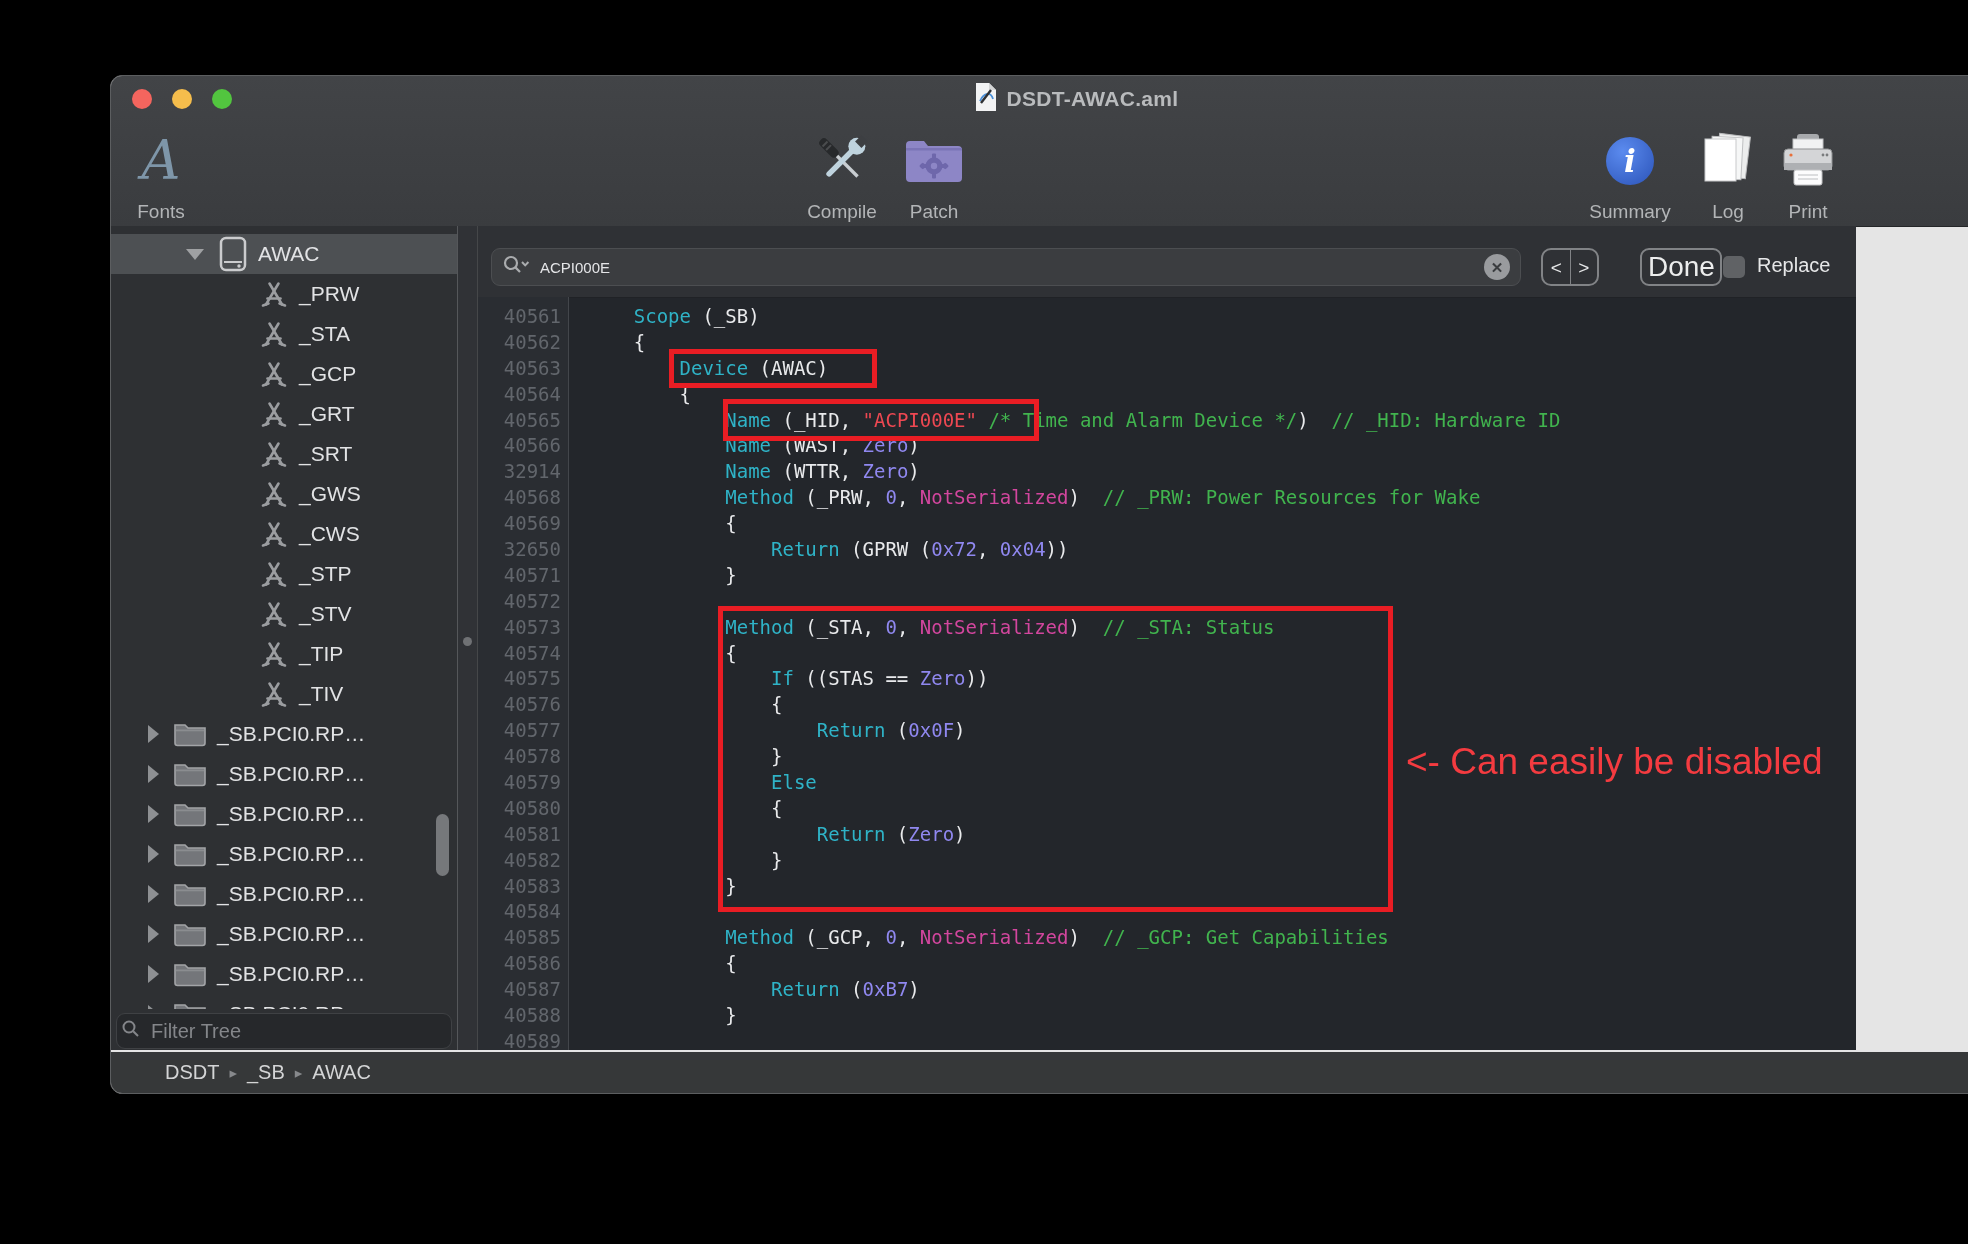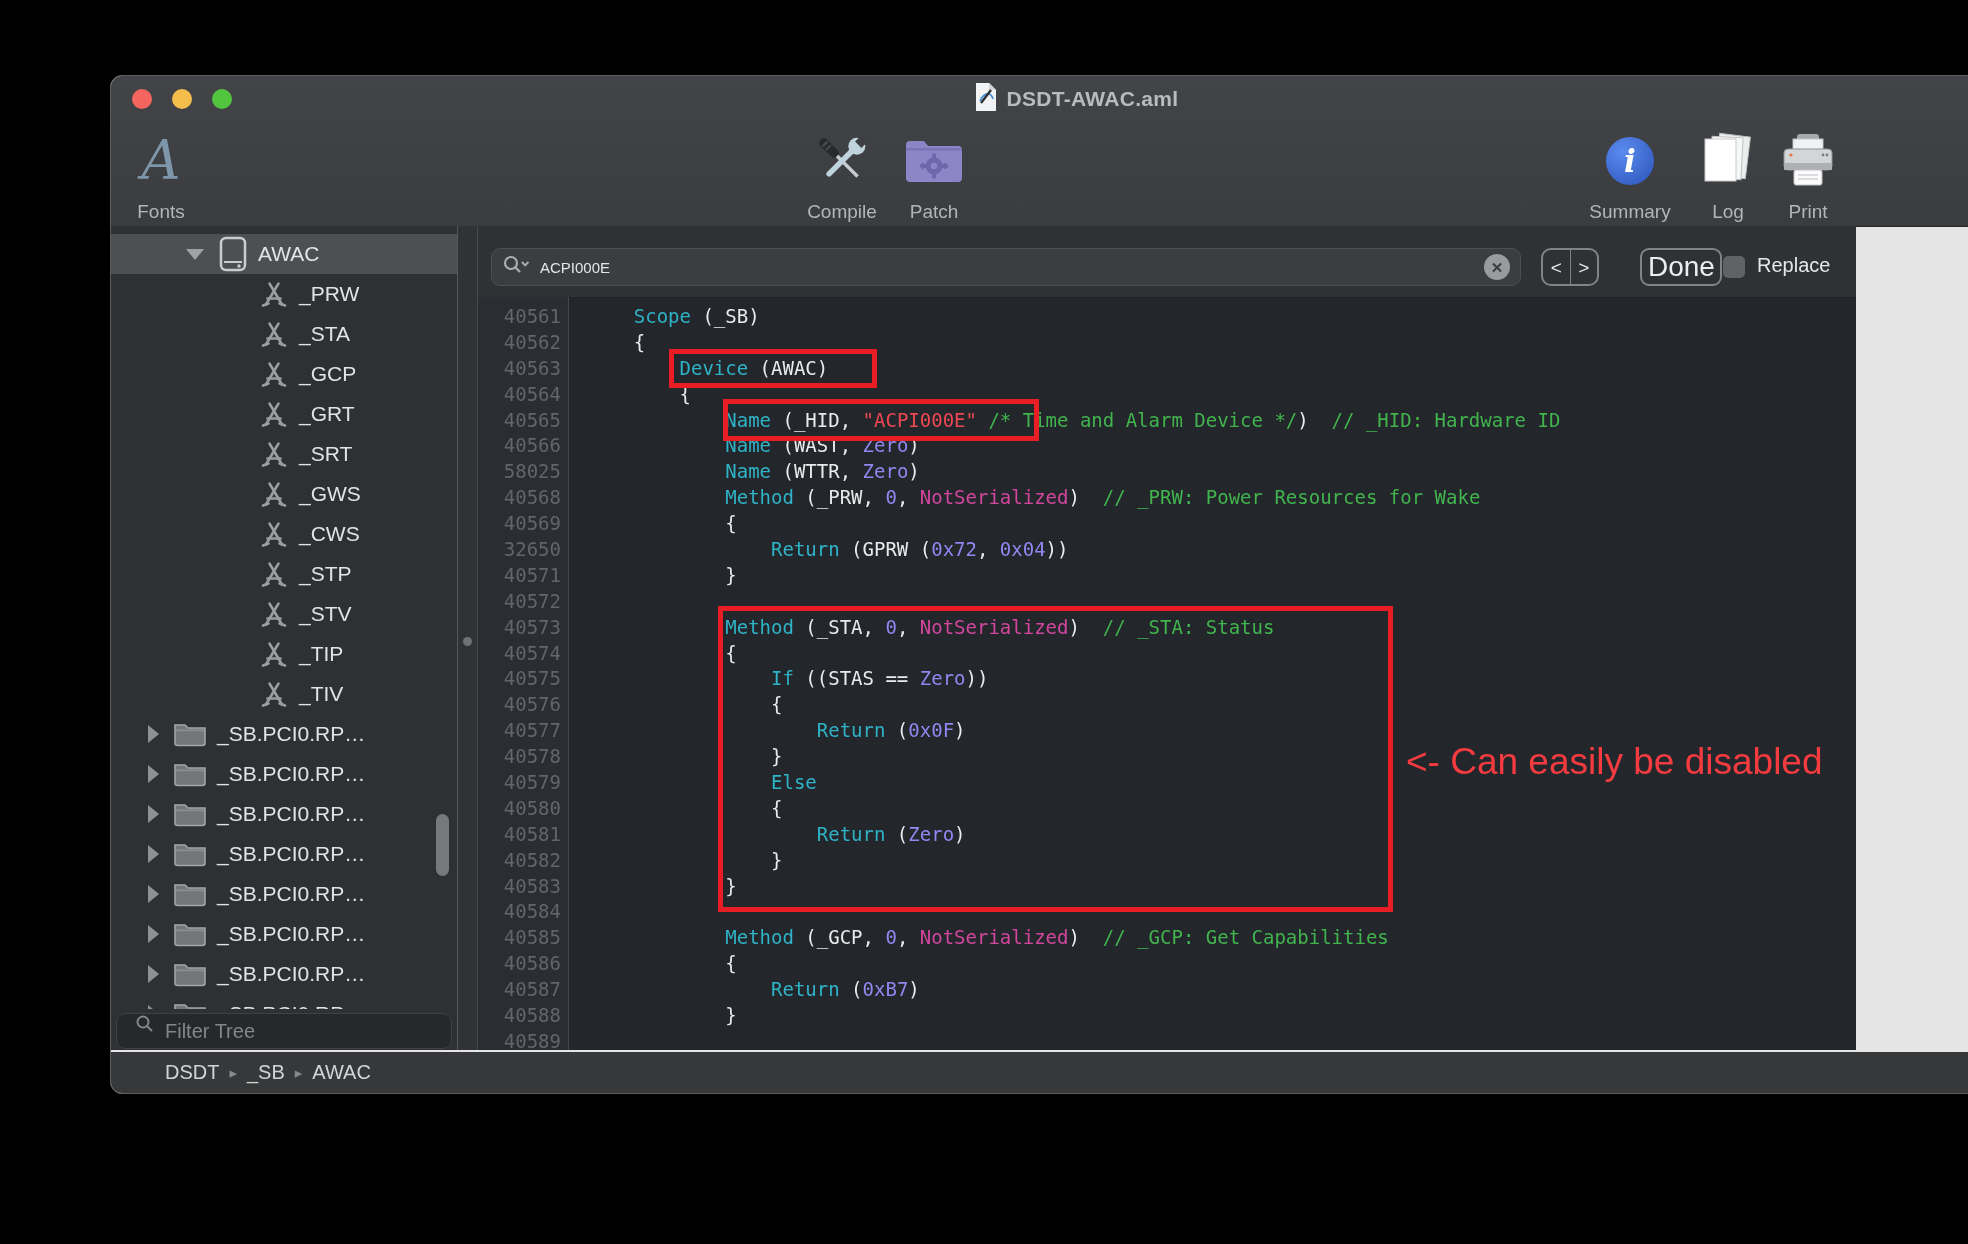--- a/index.html
+++ b/index.html
@@ -28,21 +28,21 @@
   .tree{position:absolute;left:0;top:0;width:100%;height:783px;overflow:hidden;padding-top:8px;box-sizing:border-box;}
   .tree-row{height:40px;display:flex;align-items:center;color:#e2e3e5;font-size:21px;}
   .tree-row.selected{background:#4d5053;}
   .tree-row .lbl{margin-left:10px;white-space:nowrap;}
   .tree-row.device{padding-left:75px;} .tree-row.method{padding-left:148px;} .tree-row.folder{padding-left:37px;}
   .tri-down{width:0;height:0;border-left:9px solid transparent;border-right:9px solid transparent;border-top:11px solid #9fa1a3;margin-right:14px;}
   .tri-right{width:0;height:0;border-top:9px solid transparent;border-bottom:9px solid transparent;border-left:11px solid #8e9093;margin-right:14px;}
   .node-icon{display:flex;align-items:center;justify-content:center;}
   .scroll-thumb{position:absolute;left:325px;top:588px;width:13px;height:62px;border-radius:7px;background:#76787b;}
   .filter-box{position:absolute;left:5px;top:787px;width:336px;height:36px;border-radius:9px;background:#26282b;
-              border:1px solid #3f4144;box-sizing:border-box;display:flex;padding:0 18px;gap:8px;}
+              border:1px solid #3f4144;box-sizing:border-box;display:flex;align-items:center;padding:0 4px;gap:8px;}
   .filter-box input{flex:1;background:transparent;border:none;outline:none;color:#d0d1d3;font-size:20px;font-family:"Liberation Sans",sans-serif;}
   .filter-box input::placeholder{color:#84868a;}
   .divider{position:absolute;left:346px;top:0;width:21px;height:827px;background:#303236;
            border-left:1px solid #55575a;border-right:1px solid #454749;box-sizing:border-box;}
   .divider .dot{position:absolute;left:5px;top:411px;width:9px;height:9px;border-radius:50%;background:#6f7174;}
   
   .editor{position:absolute;left:367px;top:0;width:1378px;height:827px;background:#23262b;overflow:hidden;}
   .findbar{position:absolute;left:0;top:0;right:0;height:71px;background:#2f3135;border-bottom:1px solid #202226;}
   .find-field{position:absolute;left:13px;top:22px;width:1030px;height:38px;background:#3b3d40;border:1px solid #4c4e51;
               border-radius:9px;box-sizing:border-box;display:flex;align-items:center;padding:0 10px;gap:8px;}
@@ -477,21 +477,21 @@
         </div>
 
         <div class="gutter-bg"></div>
         <div class="code" id="code">
             <div class="code-line"><span class="ln">40561</span><span class="ct">    <span class="tok-k">Scope</span><span class="tok-p"> (_SB)</span></span></div>
             <div class="code-line"><span class="ln">40562</span><span class="ct">    <span class="tok-p">{</span></span></div>
             <div class="code-line"><span class="ln">40563</span><span class="ct">        <span class="tok-k">Device</span><span class="tok-p"> (AWAC)</span></span></div>
             <div class="code-line"><span class="ln">40564</span><span class="ct">        <span class="tok-p">{</span></span></div>
             <div class="code-line"><span class="ln">40565</span><span class="ct">            <span class="tok-k">Name</span><span class="tok-p"> (_HID, </span><span class="tok-s">"ACPI000E"</span><span class="tok-p"> </span><span class="tok-c">/* Time and Alarm Device */</span><span class="tok-p">)  </span><span class="tok-c">// _HID: Hardware ID</span></span></div>
             <div class="code-line"><span class="ln">40566</span><span class="ct">            <span class="tok-k">Name</span><span class="tok-p"> (WAST, </span><span class="tok-n">Zero</span><span class="tok-p">)</span></span></div>
-            <div class="code-line"><span class="ln">58025</span><span class="ct">            <span class="tok-k">Name</span><span class="tok-p"> (WTTR, </span><span class="tok-n">Zero</span><span class="tok-p">)</span></span></div>
+            <div class="code-line"><span class="ln">32914</span><span class="ct">            <span class="tok-k">Name</span><span class="tok-p"> (WTTR, </span><span class="tok-n">Zero</span><span class="tok-p">)</span></span></div>
             <div class="code-line"><span class="ln">40568</span><span class="ct">            <span class="tok-k">Method</span><span class="tok-p"> (_PRW, </span><span class="tok-n">0</span><span class="tok-p">, </span><span class="tok-m">NotSerialized</span><span class="tok-p">)  </span><span class="tok-c">// _PRW: Power Resources for Wake</span></span></div>
             <div class="code-line"><span class="ln">40569</span><span class="ct">            <span class="tok-p">{</span></span></div>
             <div class="code-line"><span class="ln">32650</span><span class="ct">                <span class="tok-k">Return</span><span class="tok-p"> (GPRW (</span><span class="tok-n">0x72</span><span class="tok-p">, </span><span class="tok-n">0x04</span><span class="tok-p">))</span></span></div>
             <div class="code-line"><span class="ln">40571</span><span class="ct">            <span class="tok-p">}</span></span></div>
             <div class="code-line"><span class="ln">40572</span><span class="ct"></span></div>
             <div class="code-line"><span class="ln">40573</span><span class="ct">            <span class="tok-k">Method</span><span class="tok-p"> (_STA, </span><span class="tok-n">0</span><span class="tok-p">, </span><span class="tok-m">NotSerialized</span><span class="tok-p">)  </span><span class="tok-c">// _STA: Status</span></span></div>
             <div class="code-line"><span class="ln">40574</span><span class="ct">            <span class="tok-p">{</span></span></div>
             <div class="code-line"><span class="ln">40575</span><span class="ct">                <span class="tok-k">If</span><span class="tok-p"> ((STAS == </span><span class="tok-n">Zero</span><span class="tok-p">))</span></span></div>
             <div class="code-line"><span class="ln">40576</span><span class="ct">                <span class="tok-p">{</span></span></div>
             <div class="code-line"><span class="ln">40577</span><span class="ct">                    <span class="tok-k">Return</span><span class="tok-p"> (</span><span class="tok-n">0x0F</span><span class="tok-p">)</span></span></div>

